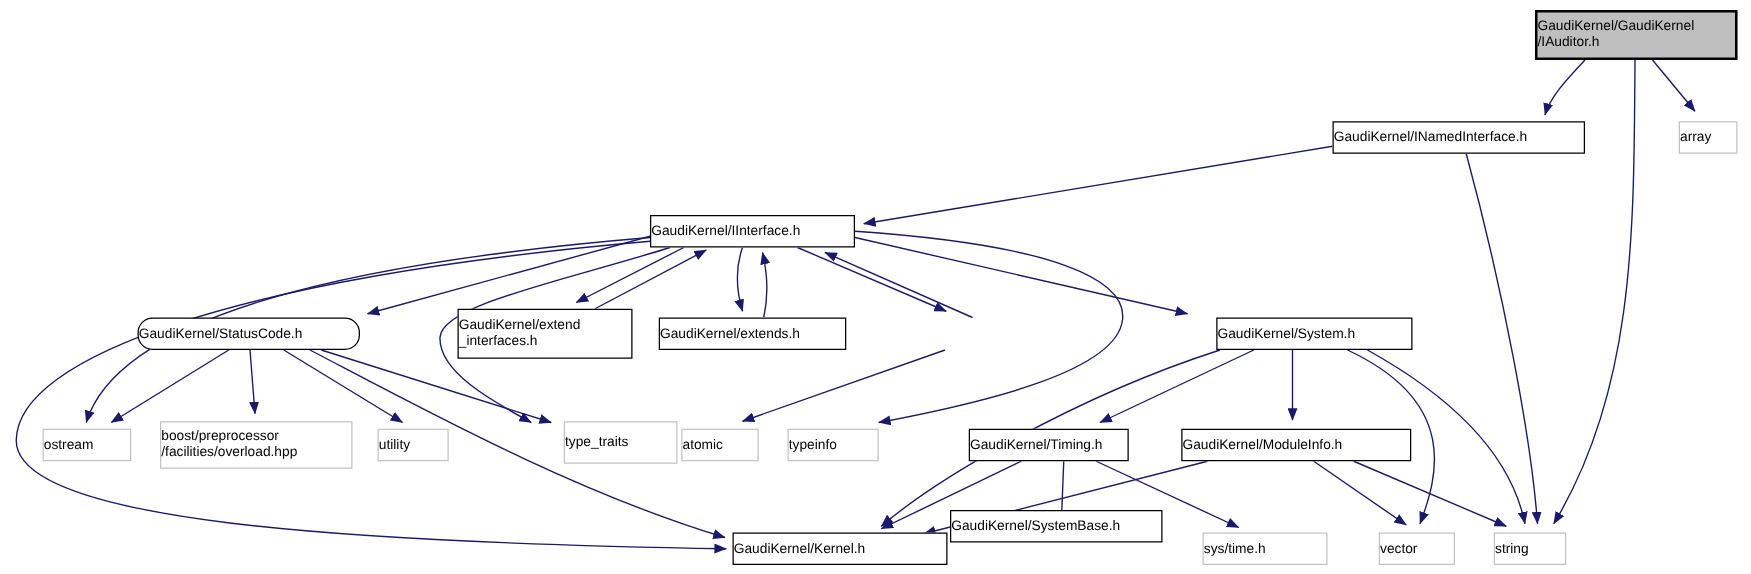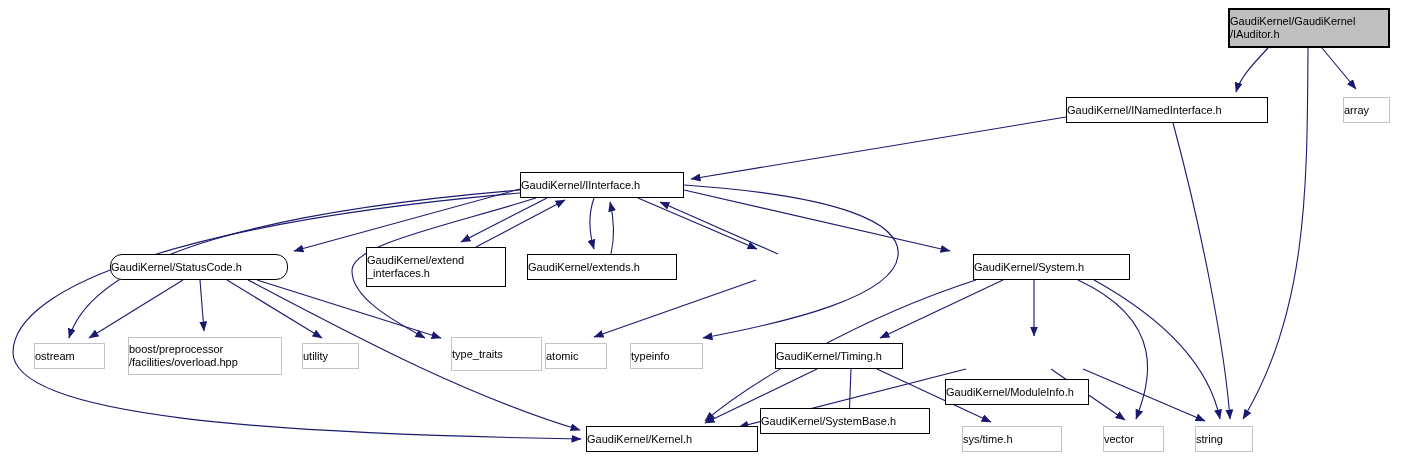--- a/index.html
+++ b/index.html
@@ -135,21 +135,21 @@
   </div>
 
   <div class="node external" style="left:630px;top:343px;width:73px;height:26px;">
     <span>typeinfo</span>
   </div>
 
   <div class="node" style="left:775px;top:343px;width:128px;height:26px;">
     <span>GaudiKernel/Timing.h</span>
   </div>
 
-  <div class="node" style="left:945px;top:343px;width:144px;height:26px;margin-top:36px;">
+  <div class="node" style="left:945px;top:343px;width:184px;height:26px;">
     <span>GaudiKernel/ModuleInfo.h</span>
   </div>
 
   <div class="node" style="left:586px;top:426px;width:172px;height:26px;">
     <span>GaudiKernel/Kernel.h</span>
   </div>
 
   <div class="node" style="left:760px;top:408px;width:170px;height:26px;">
     <span>GaudiKernel/SystemBase.h</span>
   </div>

